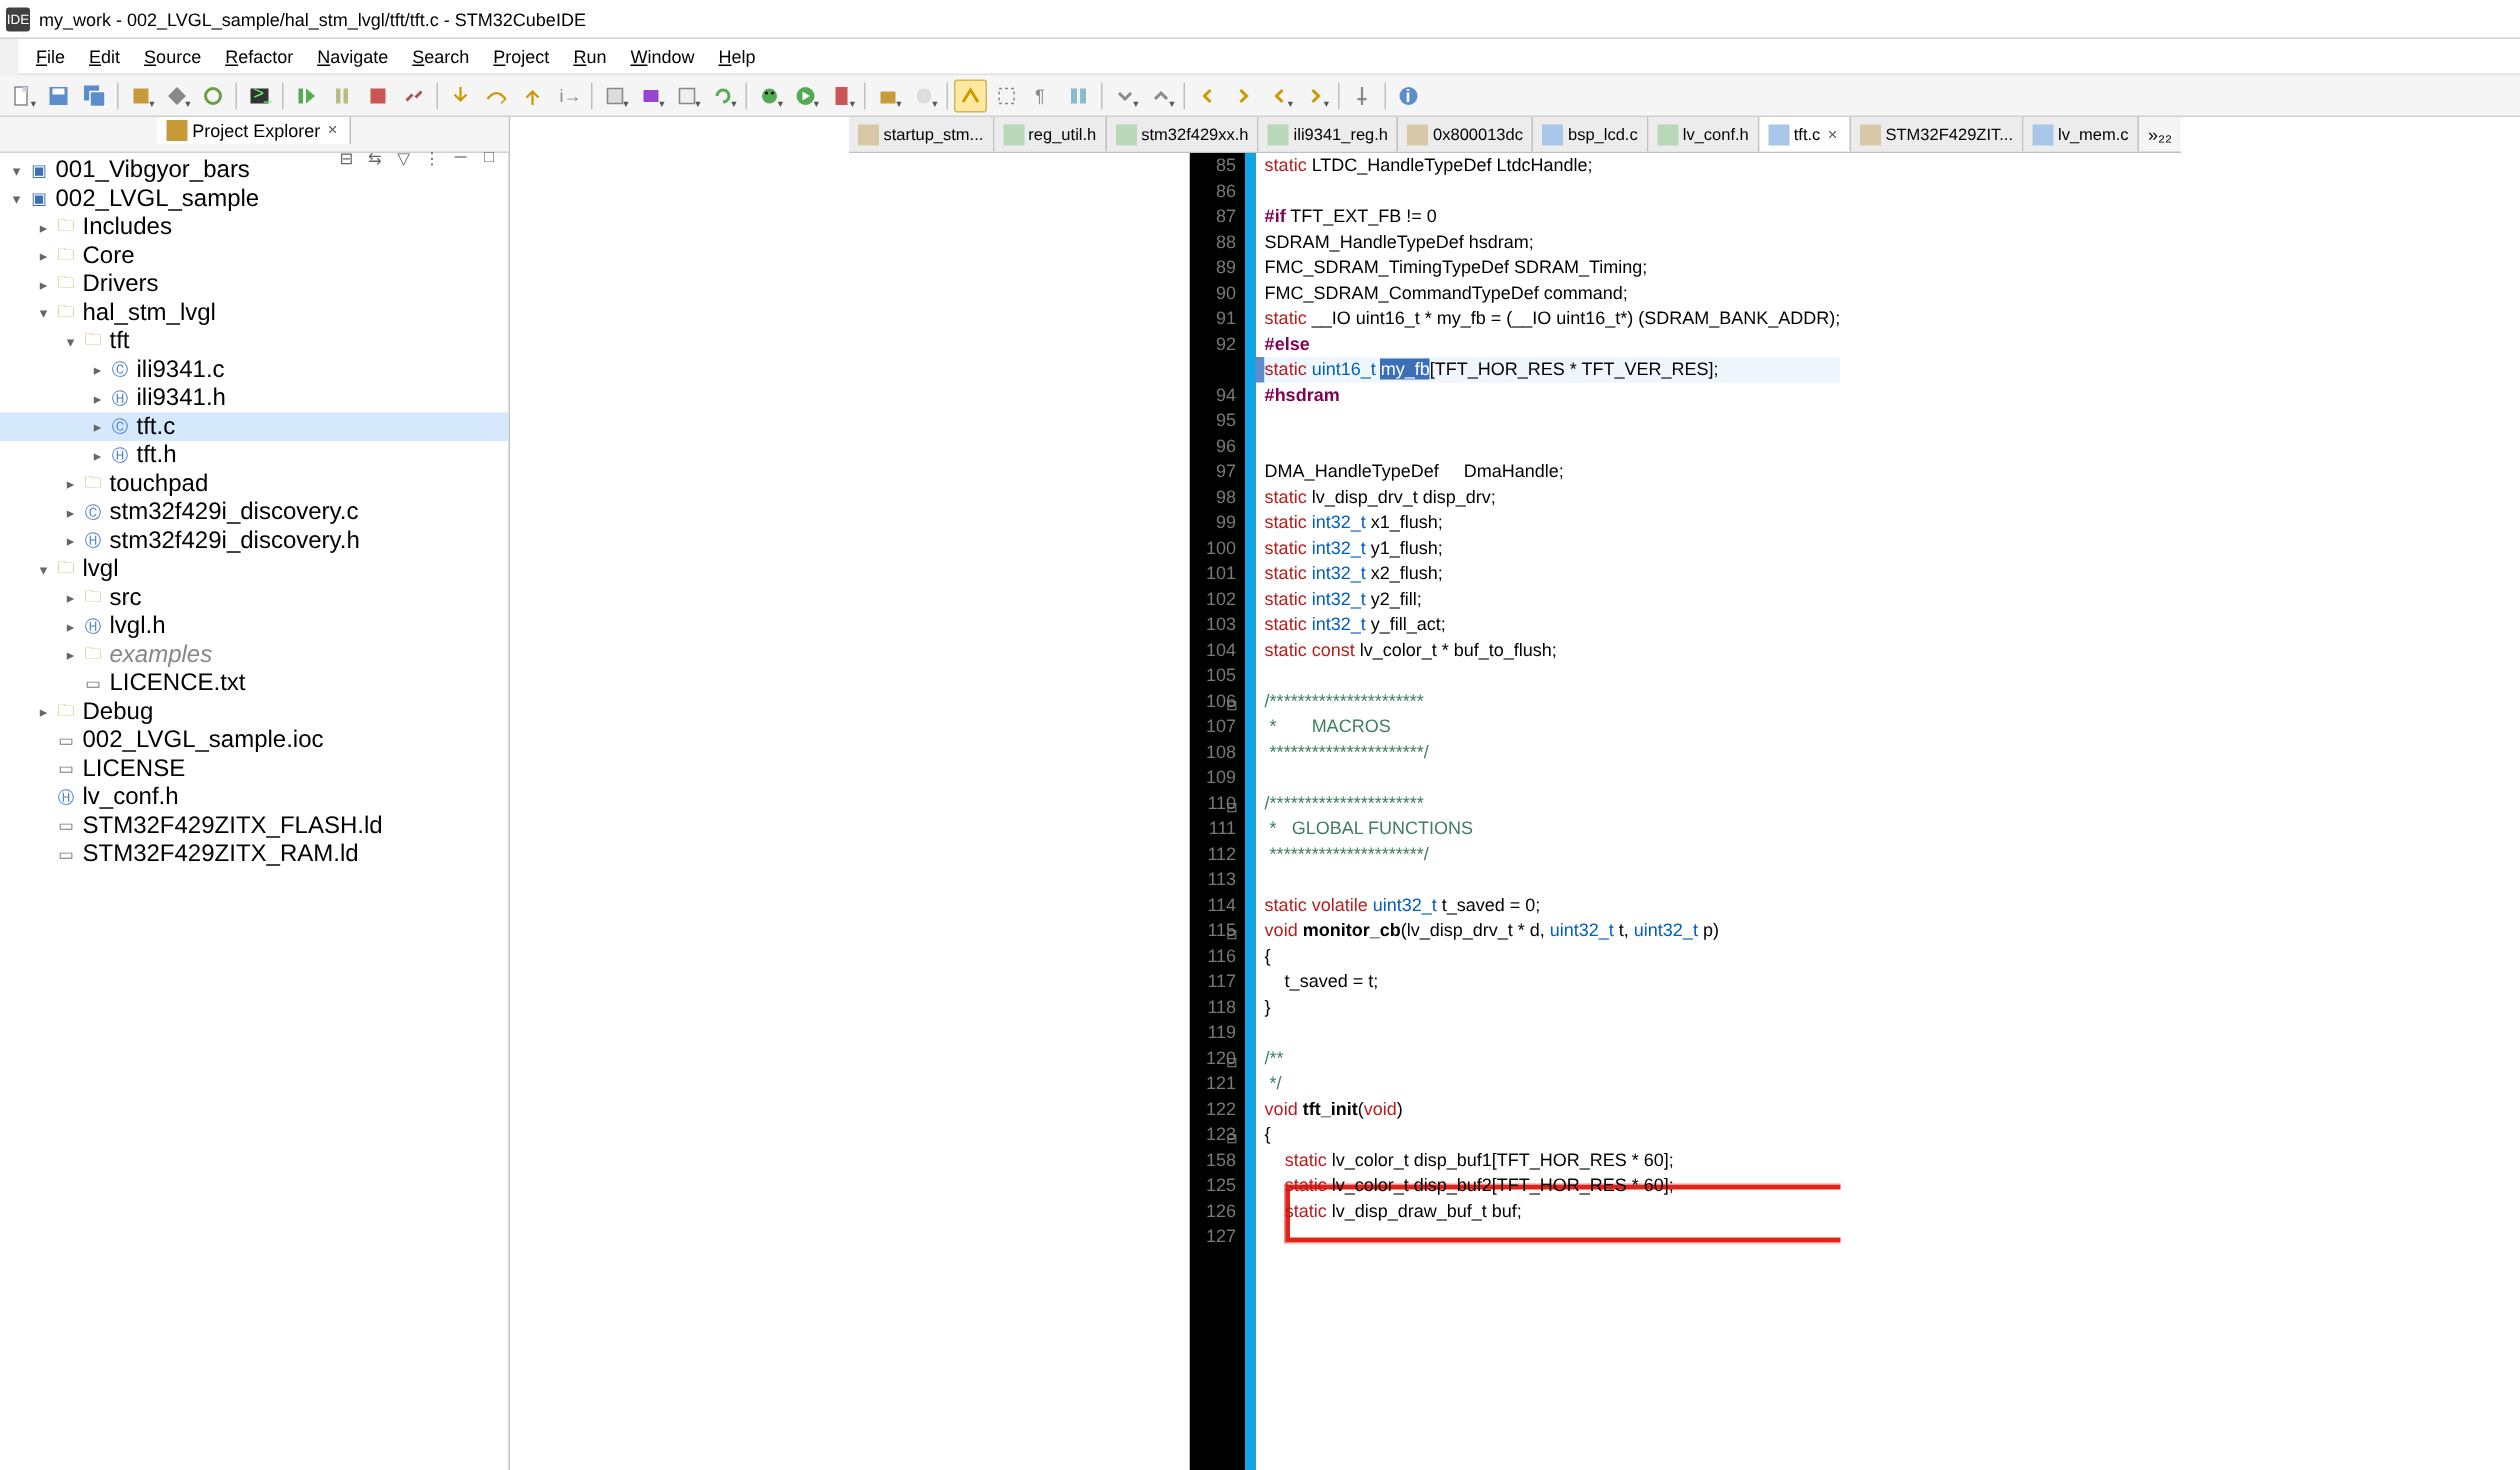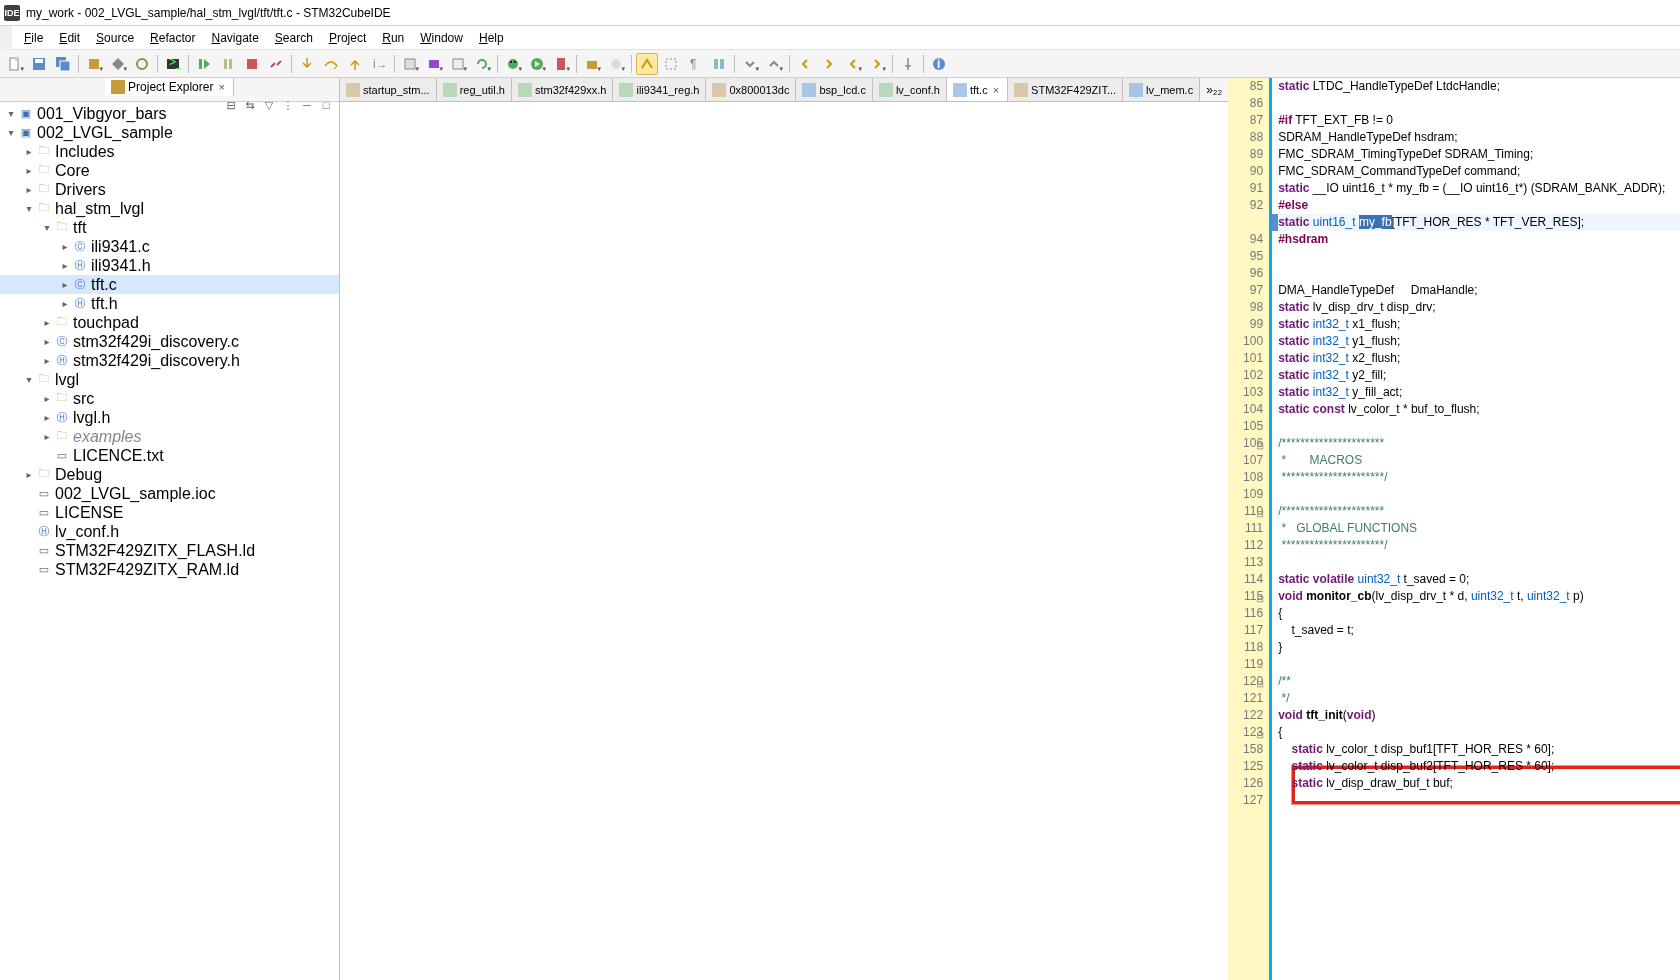--- a/index.html
+++ b/index.html
@@ -1,20 +1,20 @@
 <!DOCTYPE html>
 <html><head>
 <meta charset="utf-8">
 <style>
 * { margin: 0; padding: 0; box-sizing: border-box; font-family: "Segoe UI", Tahoma, sans-serif; font-size: 12px; }
 body { background: #f0f0f0; width: 1680px; height: 980px; overflow: hidden; display: flex; flex-direction: column; }
 
 
 .title-bar { background: #fff; height: 26px; display: flex; align-items: center; padding: 0 4px; border-bottom: 1px solid #d0d0d0; }
-.title-bar .app-icon { width: 16px; height: 16px; background: #404040; border-radius: 2px; margin-right: 6px; display: flex; align-items: center; justify-content: center; color: #fff; font-size: 9px; font-weight: bold; }
+.title-bar .app-icon { width: 16px; height: 16px; background: #404040; border-radius: 2px; margin-right: 6px; display: flex; align-items: center; justify-content: center; color: #fff; font-size: 9px; font-weight: normal; }
 .title-bar .title { color: #000; font-size: 12px; }
 
 
 .menu-bar { background: #fff; height: 24px; display: flex; align-items: center; padding: 0 4px; border-bottom: 1px solid #e0e0e0; margin-left: 12px; }
 .menu-bar .menu-item { padding: 3px 8px; cursor: pointer; color: #000; }
 .menu-bar .menu-item .u { text-decoration: underline; }
 
 
 .toolbar { background: #f5f5f5; height: 28px; display: flex; align-items: center; padding: 0 4px; border-bottom: 1px solid #d0d0d0; gap: 2px; }
 .toolbar .tb-btn { width: 22px; height: 22px; display: flex; align-items: center; justify-content: center; border: 1px solid transparent; border-radius: 2px; cursor: pointer; position: relative; }
@@ -45,40 +45,40 @@
 .tree-row .ticon { width: 16px; height: 16px; margin-right: 3px; display: flex; align-items: center; justify-content: center; font-size: 11px; }
 .ticon.proj { color: #3b6fb6; }
 .ticon.folder { color: #c79b3a; }
 .ticon.cfile { color: #4a7dc7; }
 .ticon.hfile { color: #4a7dc7; }
 .ticon.file { color: #777; }
 .tree-row .label { color: #000; font-size: 16px; }
 .tree-row .label.dim { color: #888; font-style: italic; }
 
 
-.editor-area { flex: 1; display: flex; flex-direction: row; overflow: hidden; }
+.editor-area { flex: 1; display: flex; flex-direction: column; overflow: hidden; align-items: center; }
 .editor-tabs { height: 24px; background: #f5f5f5; display: flex; align-items: stretch; border-bottom: 1px solid #c0c0c0; }
 .etab { display: flex; align-items: center; padding: 0 6px; border-right: 1px solid #c0c0c0; gap: 3px; cursor: pointer; background: #ececec; }
 .etab.active { background: #fff; }
 .etab .eicon { width: 14px; height: 14px; display: inline-block; }
 .etab .eicon.c { background: #a9c6e8; }
 .etab .eicon.h { background: #b8d8b8; }
 .etab .eicon.o { background: #d8c8a8; }
 .etab .label { font-size: 11px; color: #000; }
 .etab .close { color: #555; font-size: 11px; padding: 0 2px; }
 .etab-tools { margin-left: auto; display: flex; align-items: center; padding: 0 6px; gap: 6px; }
 
 
 .editor { flex: 1; display: flex; background: #fff; overflow: hidden; font-family: Consolas, "Courier New", monospace; font-size: 13px; line-height: 17px; position: relative; }
-.gutter { width: 44px; background: #fef9c3; border-right: 3px solid #0ea5e9; text-align: right; padding-right: 6px; color: #787878; user-select: none; }
+.gutter { width: 44px; background: #000000; border-right: 7px solid #0ea5e9; text-align: right; padding-right: 6px; color: #787878; user-select: none; }
 .gutter .ln { height: 17px; position: relative; }
 .gutter .ln .fold { position: absolute; right: -1px; top: 3px; font-size: 9px; color: #888; }
 .code { flex: 1; padding-left: 6px; position: relative; }
 .code .line { height: 17px; white-space: pre; position: relative; }
-.kw { color: #701a75; font-weight: bold; }
+.kw { color: #b91c1c; font-weight: normal; }
 .type { color: #005fbf; }
 .pp { color: #7f0055; font-weight: bold; }
 .cmt { color: #3f7f5f; }
 .sel { background: #3b6fb6; color: #fff; }
 .curline { background: #f0f6fd; }
 .gutter .curln { background: #f0f6fd; margin-left: 44px; }
 .gutter .lnmark { position: absolute; left: 0; top: 0; width: 6px; height: 17px; background: #5b8dcc; }
 
 .highlight-box { position: absolute; border: 3px solid #e2231a; box-shadow: 0 0 0 1px rgba(226,35,26,0.5); pointer-events: none; }
 

